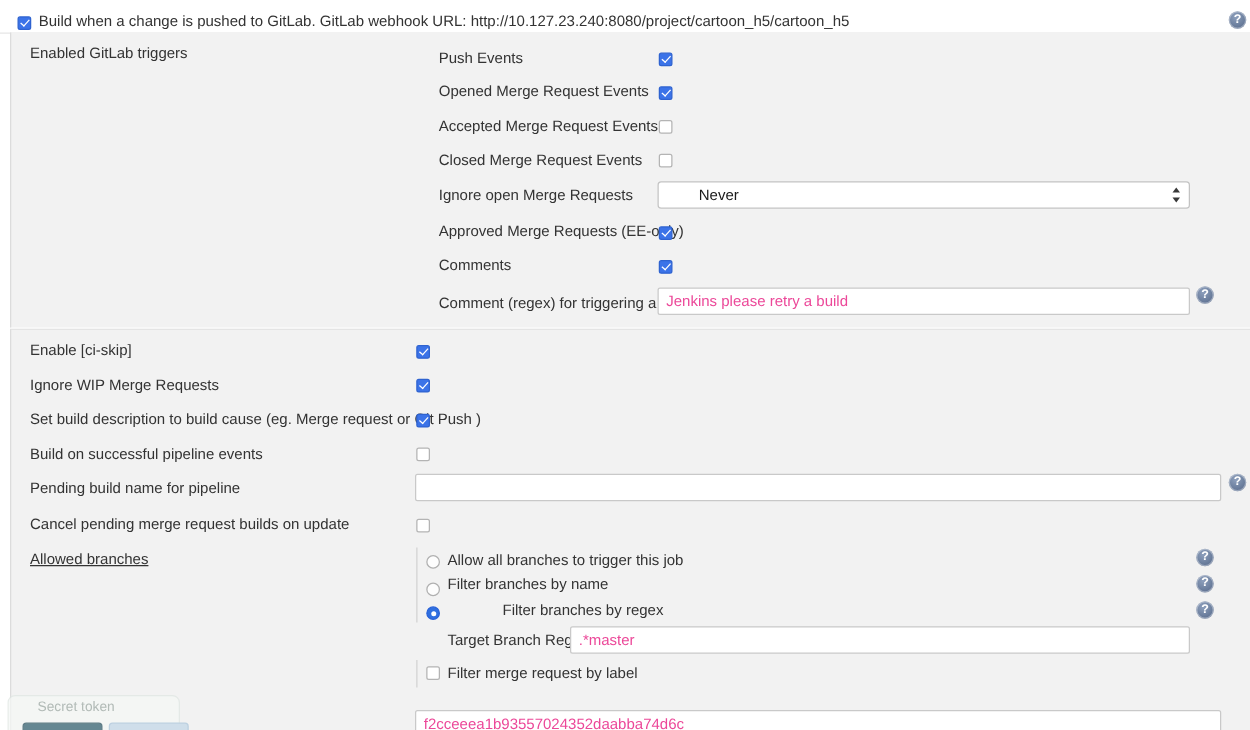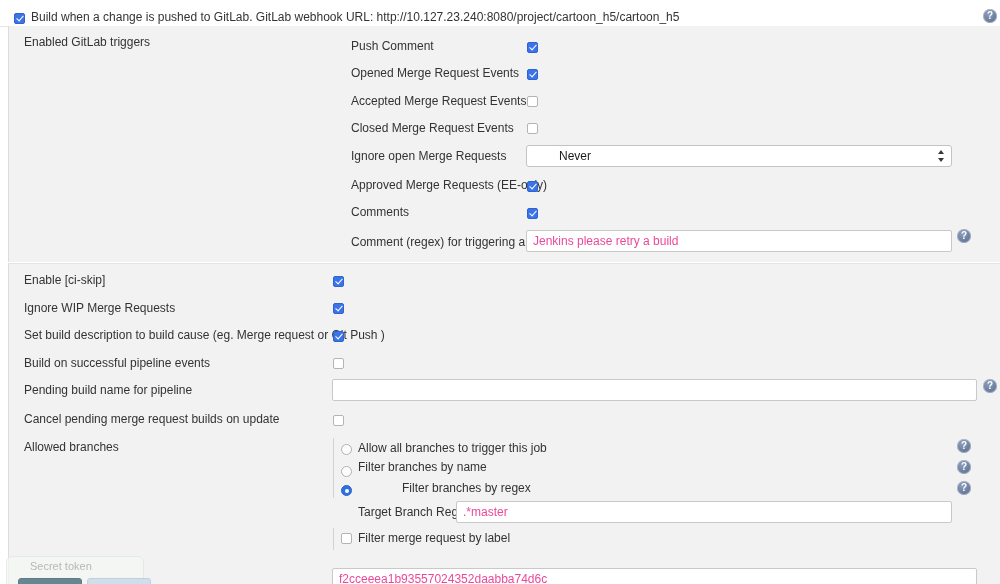--- a/index.html
+++ b/index.html
@@ -213,21 +213,21 @@
 </div>
 <div class="row lbl" style="left:31px; top:10px; font-size:12px;">Build when a change is pushed to GitLab. GitLab webhook URL: http://10.127.23.240:8080/project/cartoon_h5/cartoon_h5</div>
 <div class="row" style="left:983px; top:9px;">
   <span class="help"></span>
 </div>
 
 <div id="triggers-panel"></div>
 
 <div class="row lbl" style="left:24px; top:35px;">Enabled GitLab triggers</div>
 
-<div class="row lbl" style="left:351px; top:39px;">Push Comment</div>
+<div class="row lbl" style="left:351px; top:39px;">Push Events</div>
 <div class="row" style="left:527px; top:40px;">
   <span class="cb on"></span>
 </div>
 
 <div class="row lbl" style="left:351px; top:66px;">Opened Merge Request Events</div>
 <div class="row" style="left:527px; top:67px;">
   <span class="cb on"></span>
 </div>
 
 <div class="row lbl" style="left:351px; top:94px;">Accepted Merge Request Events</div>
@@ -295,21 +295,21 @@
 </div>
 <div class="row" style="left:983px; top:379px;">
   <span class="help"></span>
 </div>
 
 <div class="row lbl" style="left:24px; top:412px;">Cancel pending merge request builds on update</div>
 <div class="row" style="left:333px; top:413px;">
   <span class="cb"></span>
 </div>
 
-<div class="row lbl" style="left:24px; top:440px;">Allowed branches</div>
+<div class="row lbl" style="left:24px; top:440px;text-decoration:underline;">Allowed branches</div>
 
 <div class="radio-divider" style="left:333px; top:438px; height:60px;"></div>
 <div class="radio-divider" style="left:333px; top:528px; height:22px;"></div>
 
 <div class="row" style="left:341px; top:442px;">
   <span class="rb"></span>
 </div>
 <div class="row lbl" style="left:358px; top:441px;">Allow all branches to trigger this job</div>
 <div class="row" style="left:957px; top:439px;">
   <span class="help"></span>

